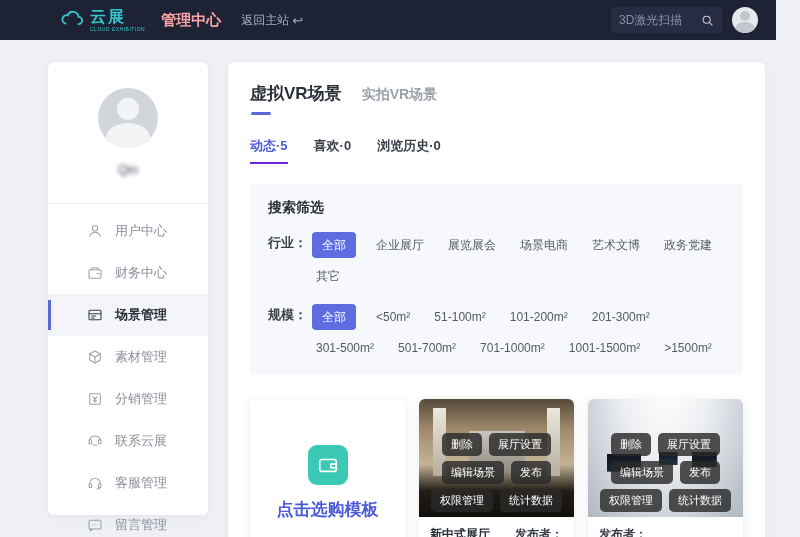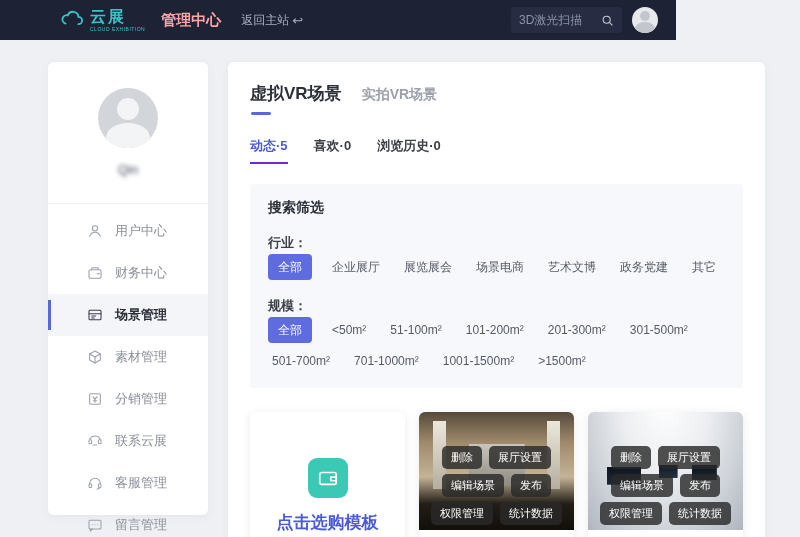--- a/index.html
+++ b/index.html
@@ -3,21 +3,21 @@
 <meta charset="utf-8">
 <style>
   * { margin:0; padding:0; box-sizing:border-box; }
   html,body { width:800px; height:537px; overflow:hidden; }
   body {
     font-family:"Liberation Sans","DejaVu Sans",sans-serif;
     background:#eef0f4; color:#303540; position:relative;
   }
   
   .topbar {
-    position:absolute; top:0; left:0; width:676px; height:40px;
+    position:absolute; top:0; left:0; width:776px; height:40px;
     background:#1d2235; display:flex; align-items:center; padding:16px 18px;
   }
   .logo { display:flex; align-items:center; margin-left:40px; }
   .logo svg { width:28px; height:22px; }
   .logo-texts { margin-left:4px; display:flex; flex-direction:column; line-height:1; }
   .logo-cn { color:#35c5cb; font-size:16px; font-weight:bold; letter-spacing:2px; }
   .logo-en { color:#35c5cb; font-size:5px; letter-spacing:.5px; margin-top:2px; }
   .nav-title { color:#fca5a5; font-size:15px; font-weight:bold; margin-left:16px; }
   .back-link { color:#aab0c0; font-size:12px; margin-left:20px; cursor:pointer; display:flex; align-items:center; gap:3px; }
   .back-arrow { font-size:13px; color:#aab0c0; }
@@ -67,21 +67,21 @@
   
   .filter { background:#f7f8fb; border-radius:4px; margin-top:20px; padding:15px 18px 14px; }
   .filter-head { display:flex; align-items:center; }
   .filter-title { font-size:14px; font-weight:bold; color:#2b2f38; }
   .filter-head-right { margin-left:auto; display:flex; gap:8px; }
   .filter-search { display:flex; align-items:center; background:#fff; border:1px solid #e3e6ec; border-radius:3px; height:28px; padding:0 8px; }
   .filter-search svg { width:13px; height:13px; stroke:#9aa0ad; }
   .filter-search input { border:none; outline:none; width:86px; margin-left:6px; font-size:12px; color:#555; font-family:inherit; }
   .filter-search input::placeholder { color:#b6bac2; }
   .btn { background:#5968d6; color:#fff; border:none; border-radius:3px; height:28px; padding:0 13px; font-size:12px; font-family:inherit; cursor:pointer; }
-  .filter-row { display:flex; margin-top:15px; line-height:22px;flex-direction:column; }
+  .filter-row { display:flex; margin-top:15px; line-height:22px; }
   .filter-label { font-size:13px; font-weight:bold; color:#3a3f48; width:44px; flex-shrink:0; }
   .chips { display:flex; flex-wrap:wrap; gap:5px 16px; align-items:flex-start; }
   .chip { font-size:12px; color:#555b66; padding:2px 4px; cursor:pointer; white-space:nowrap; }
   .chip.active { background:#5e6ce0; color:#fff; border-radius:4px; padding:2px 10px; }
   
   .grid { display:grid; grid-template-columns:repeat(3,1fr); gap:14px; margin-top:24px; }
   .card { background:#fff; border-radius:6px; box-shadow:0 2px 10px rgba(40,50,80,.10); overflow:hidden; height:168px; }
   .buy-card { display:flex; flex-direction:column; align-items:center; justify-content:center; cursor:pointer; }
   .buy-icon { width:40px; height:40px; border-radius:9px; background:#3bc8b4; display:flex; align-items:center; justify-content:center; }
   .buy-icon svg { width:22px; height:22px; stroke:#fff; fill:none; stroke-width:1.8; stroke-linejoin:round; }

